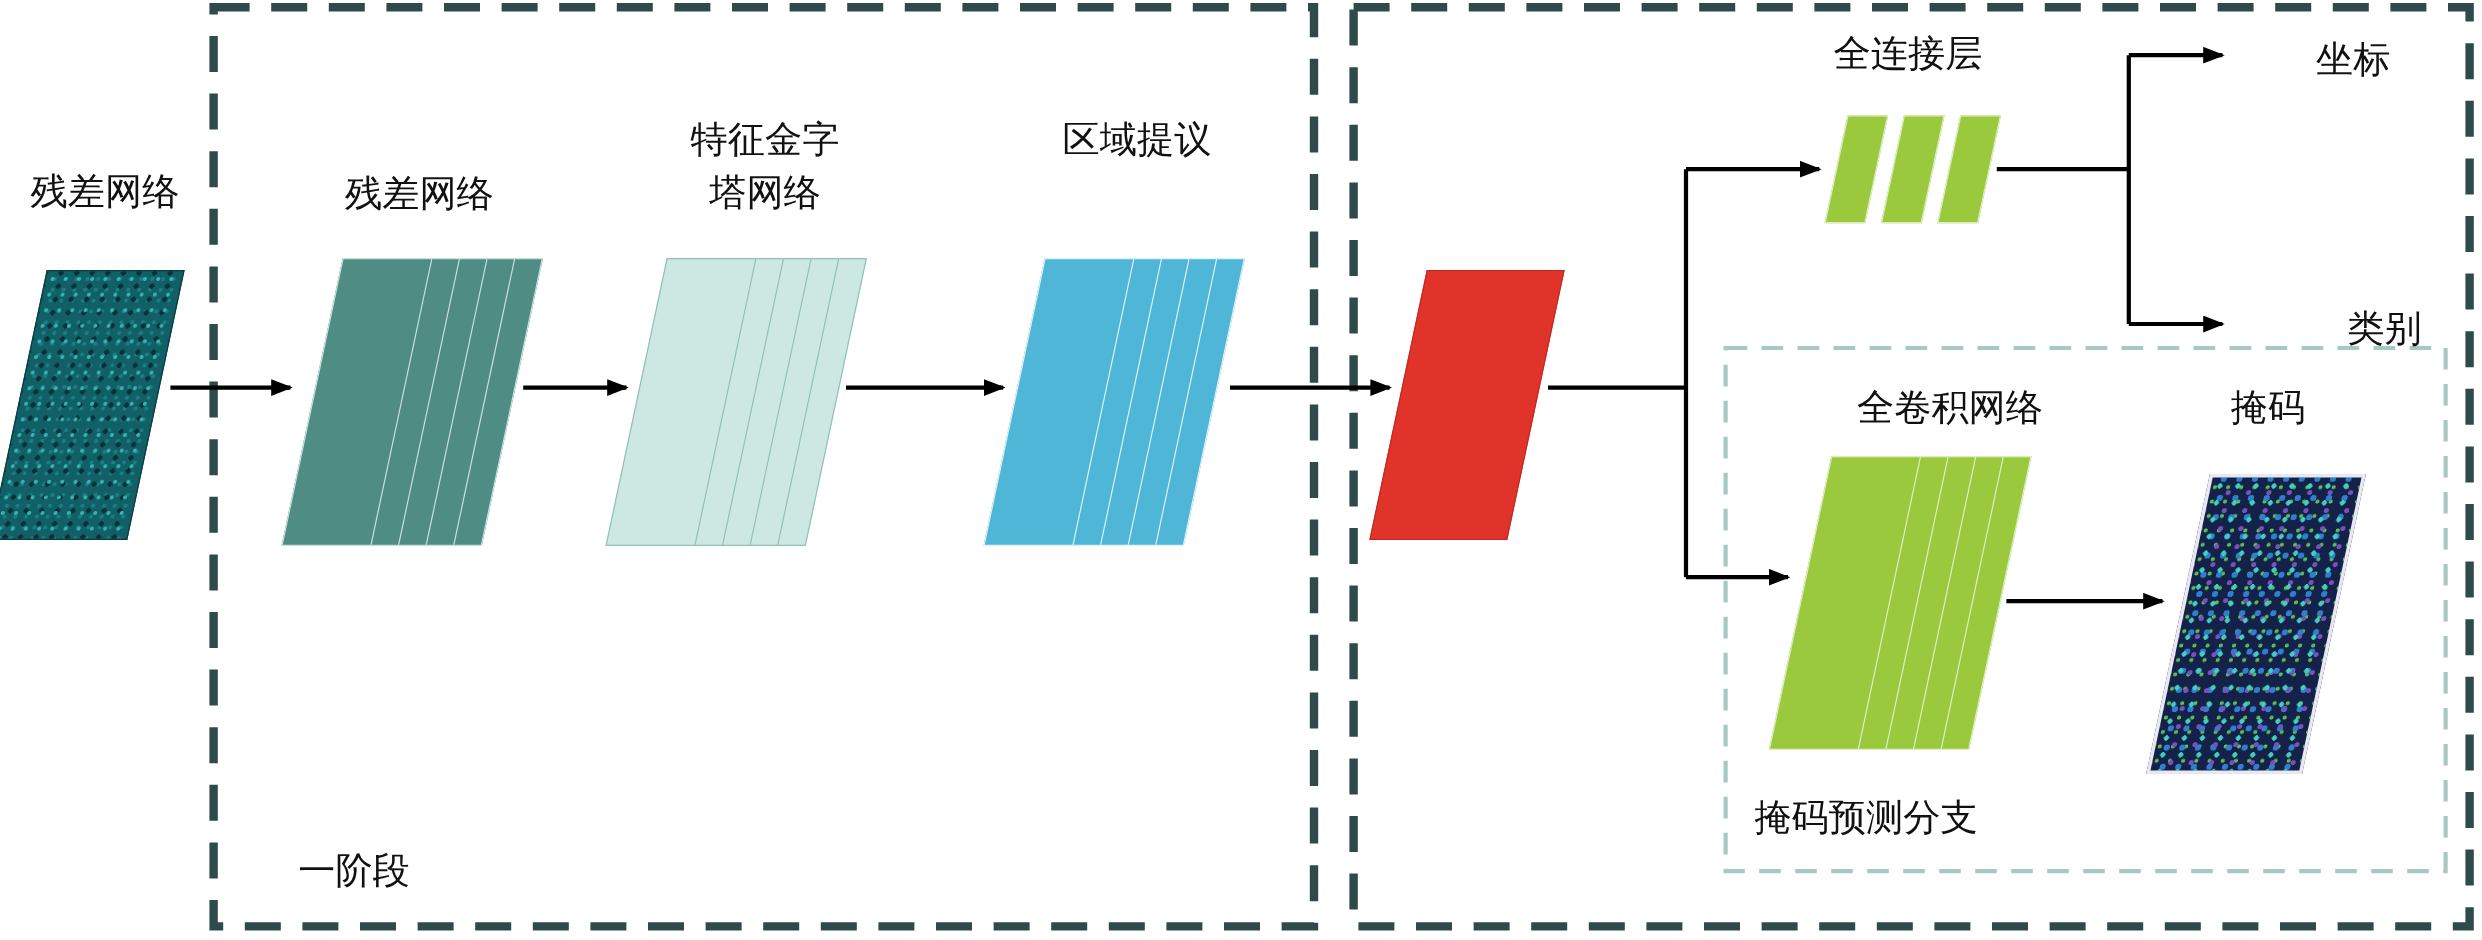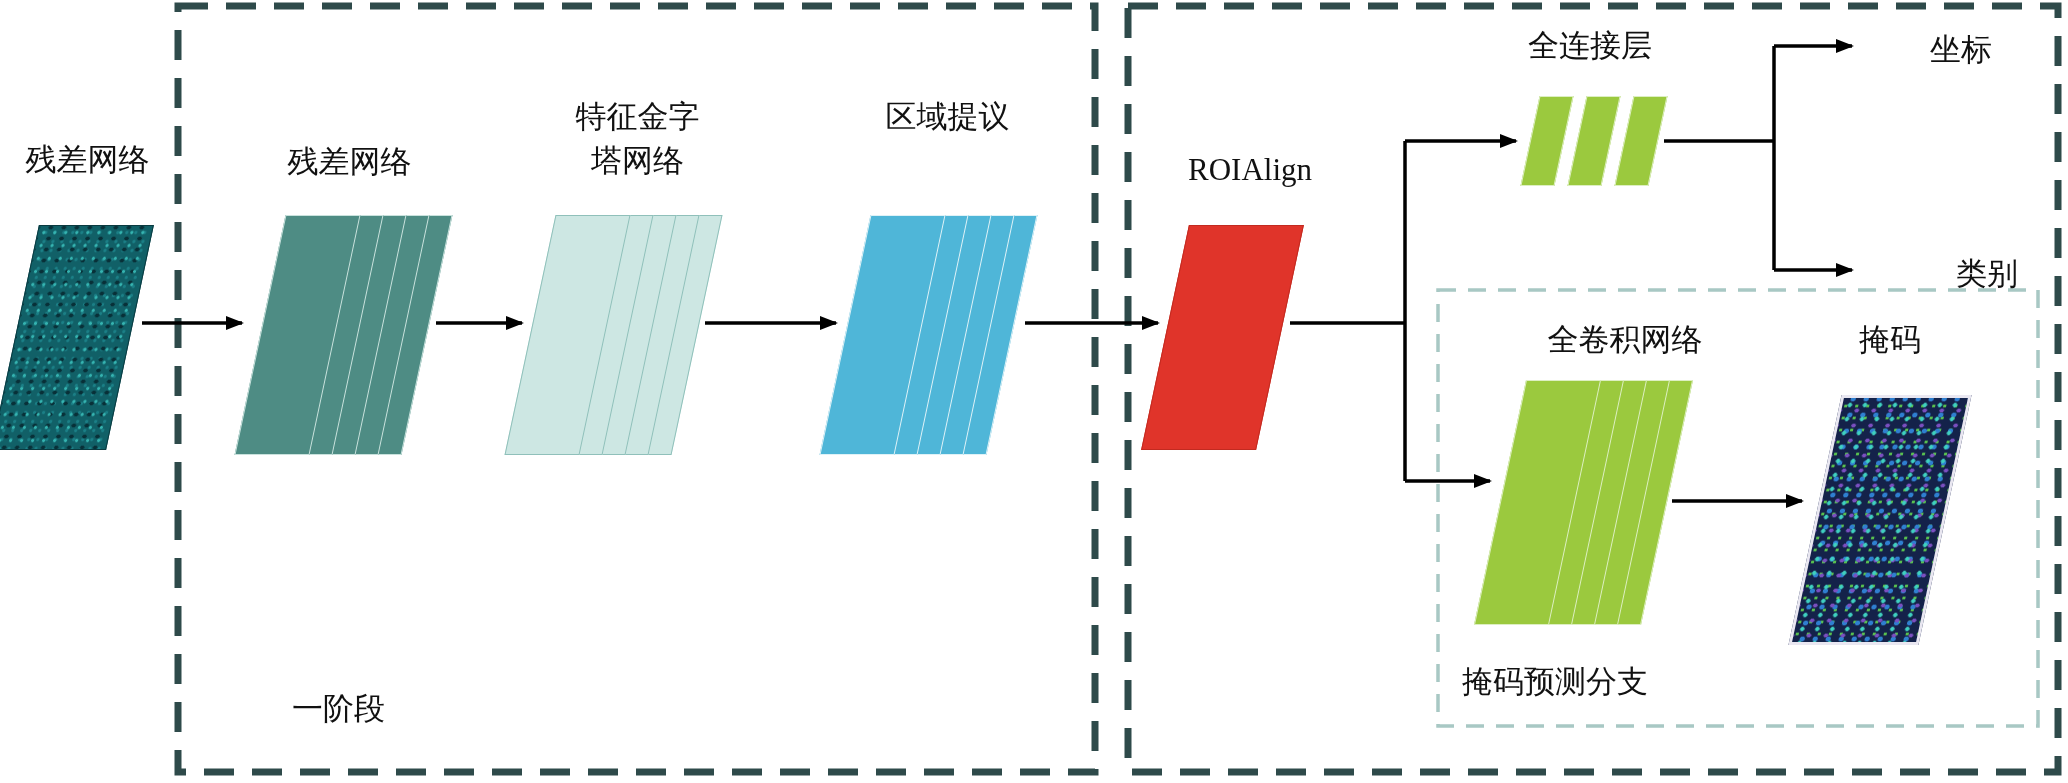--- a/index.html
+++ b/index.html
@@ -162,23 +162,22 @@
     <div>区域提议</div>
   </div>
   <div class="stack stack-rpn" style="left:845px;top:215px;width:170px;height:240px;">
     <span class="sheet"></span>
     <span class="sheet"></span>
     <span class="sheet"></span>
     <span class="sheet"></span>
     <span class="sheet"></span>
   </div>
 
-  <div class="label" style="left:205px;top:687px;width:180px;text-align:right;">一阶段</div>
-
-  <div class="label" style="left:1155px;top:148px;width:190px;">ROIAlign</div>
+  <div class="label" style="left:205px;top:704px;width:180px;">一阶段</div>
+
   <div class="slab" id="roialign-slab"></div>
 
   <div class="label" style="left:1490px;top:26px;width:200px;font-family:Liberation Mono, monospace;">全连接层</div>
   <div class="stack stack-fc" style="left:1530px;top:96px;width:130px;height:90px;">
     <span class="sheet"></span>
     <span class="sheet"></span>
     <span class="sheet"></span>
   </div>
 
   <div class="label" style="left:1862px;top:28px;width:130px;text-align:right;">坐标</div>

